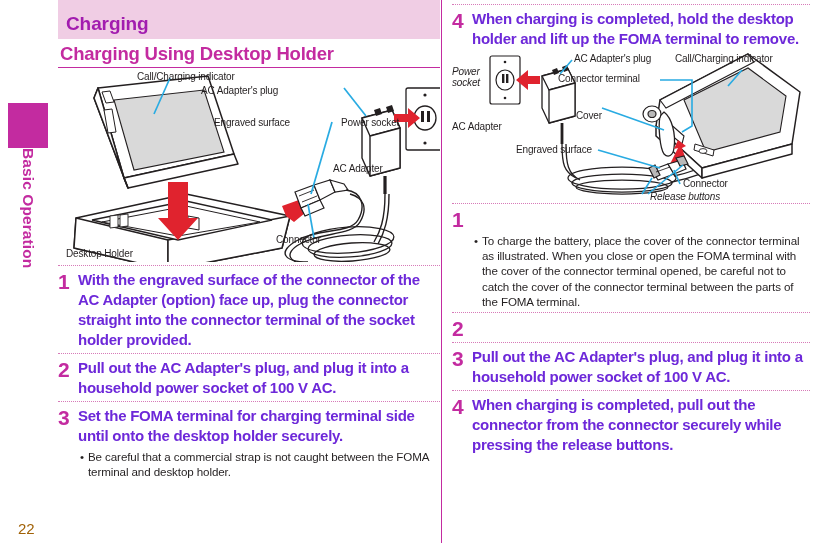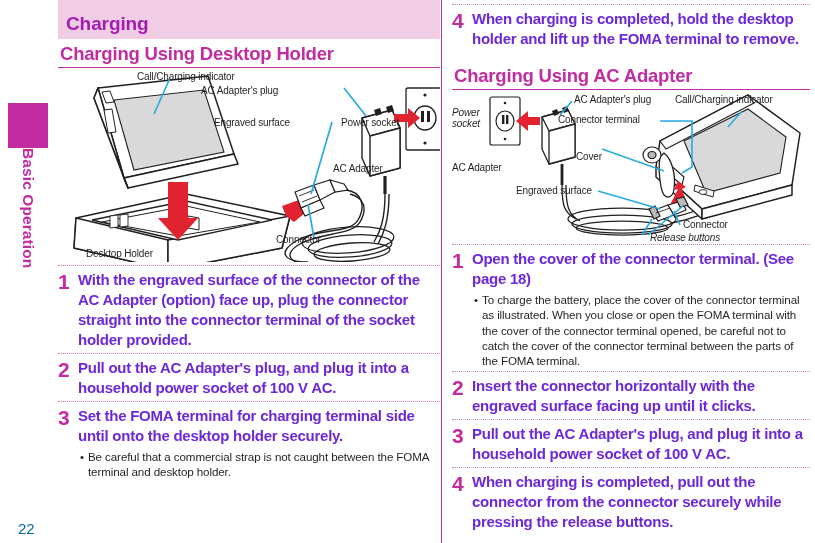--- a/index.html
+++ b/index.html
@@ -38,21 +38,21 @@
     writing-mode: vertical-rl;
     text-orientation: mixed;
     white-space: nowrap;
     line-height: 40px;
     text-align: left;
   }
   #page-number {
     position: absolute;
     left: 18px; bottom: 6px;
     font-size: 15px;
-    color: #0369a1;
+    color: #a16207;
     font-weight: normal;
   }
 
   
   #col-left {
     position: absolute;
     left: 58px; top: 0;
     width: 382px; height: 543px;
   }
   #col-divider {
@@ -247,21 +247,21 @@
         <path d="M256,168 L250,134"></path>
       </g>
     </svg>
 
     <div class="fig-label" style="left:79px;top:1px;">Call/Charging indicator</div>
     <div class="fig-label" style="left:143px;top:15px;">AC Adapter's plug</div>
     <div class="fig-label" style="left:156px;top:47px;">Engraved surface</div>
     <div class="fig-label" style="left:283px;top:47px;">Power socket</div>
     <div class="fig-label" style="left:275px;top:93px;">AC Adapter</div>
     <div class="fig-label" style="left:218px;top:164px;">Connector</div>
-    <div class="fig-label" style="left:28px;top:178px;">Desktop Holder</div>
+    <div class="fig-label" style="left:8px;top:178px;">Desktop Holder</div>
   </div>
 
   <div class="dotted-rule"></div>
 
   <div class="step">
     <div class="step-num">1</div>
     <div class="step-text">With the engraved surface of the connector of the AC Adapter (option) face up, plug the connector straight into the connector terminal of the socket holder provided.</div>
   </div>
   <div class="dotted-rule"></div>
 
@@ -284,21 +284,20 @@
 
 <div id="col-right">
 
   <div class="dotted-rule" style="margin-top:4px;"></div>
 
   <div class="step">
     <div class="step-num">4</div>
     <div class="step-text">When charging is completed, hold the desktop holder and lift up the FOMA terminal to remove.</div>
   </div>
 
-  <div class="h2" style="margin-top:12px;">Charging Using AC Adapter</div>
 
   <div class="figure" style="height:148px;margin-top:3px;">
     <svg width="358" height="148" viewBox="0 0 358 148">
 
       <g stroke="#231f20" stroke-width="1.2" fill="#ffffff">
         <rect x="38" y="4" width="30" height="48" rx="2"></rect>
         <ellipse cx="53" cy="28" rx="9" ry="10"></ellipse>
       </g>
       <rect x="50" y="22" width="2.4" height="9" fill="#231f20"></rect>
       <rect x="54" y="22" width="2.4" height="9" fill="#231f20"></rect>
@@ -388,31 +387,29 @@
     <div class="fig-label" style="left:0px;top:69px;">AC Adapter</div>
     <div class="fig-label" style="left:64px;top:92px;">Engraved surface</div>
     <div class="fig-label" style="left:231px;top:126px;">Connector</div>
     <div class="fig-label" style="left:198px;top:139px;font-style:italic;">Release buttons</div>
   </div>
 
   <div class="dotted-rule"></div>
 
   <div class="step">
     <div class="step-num">1</div>
-    <div class="step-text">Open the cover of the connector terminal. (See page 18)</div>
   </div>
   <div class="note">
     <span class="bullet">•</span>
     <span>To charge the battery, place the cover of the connector terminal as illustrated. When you close or open the FOMA terminal with the cover of the connector terminal opened, be careful not to catch the cover of the connector terminal between the parts of the FOMA terminal.</span>
   </div>
   <div class="dotted-rule"></div>
 
   <div class="step">
     <div class="step-num">2</div>
-    <div class="step-text">Insert the connector horizontally with the engraved surface facing up until it clicks.</div>
   </div>
   <div class="dotted-rule"></div>
 
   <div class="step">
     <div class="step-num">3</div>
     <div class="step-text">Pull out the AC Adapter's plug, and plug it into a household power socket of 100 V AC.</div>
   </div>
   <div class="dotted-rule"></div>
 
   <div class="step">

